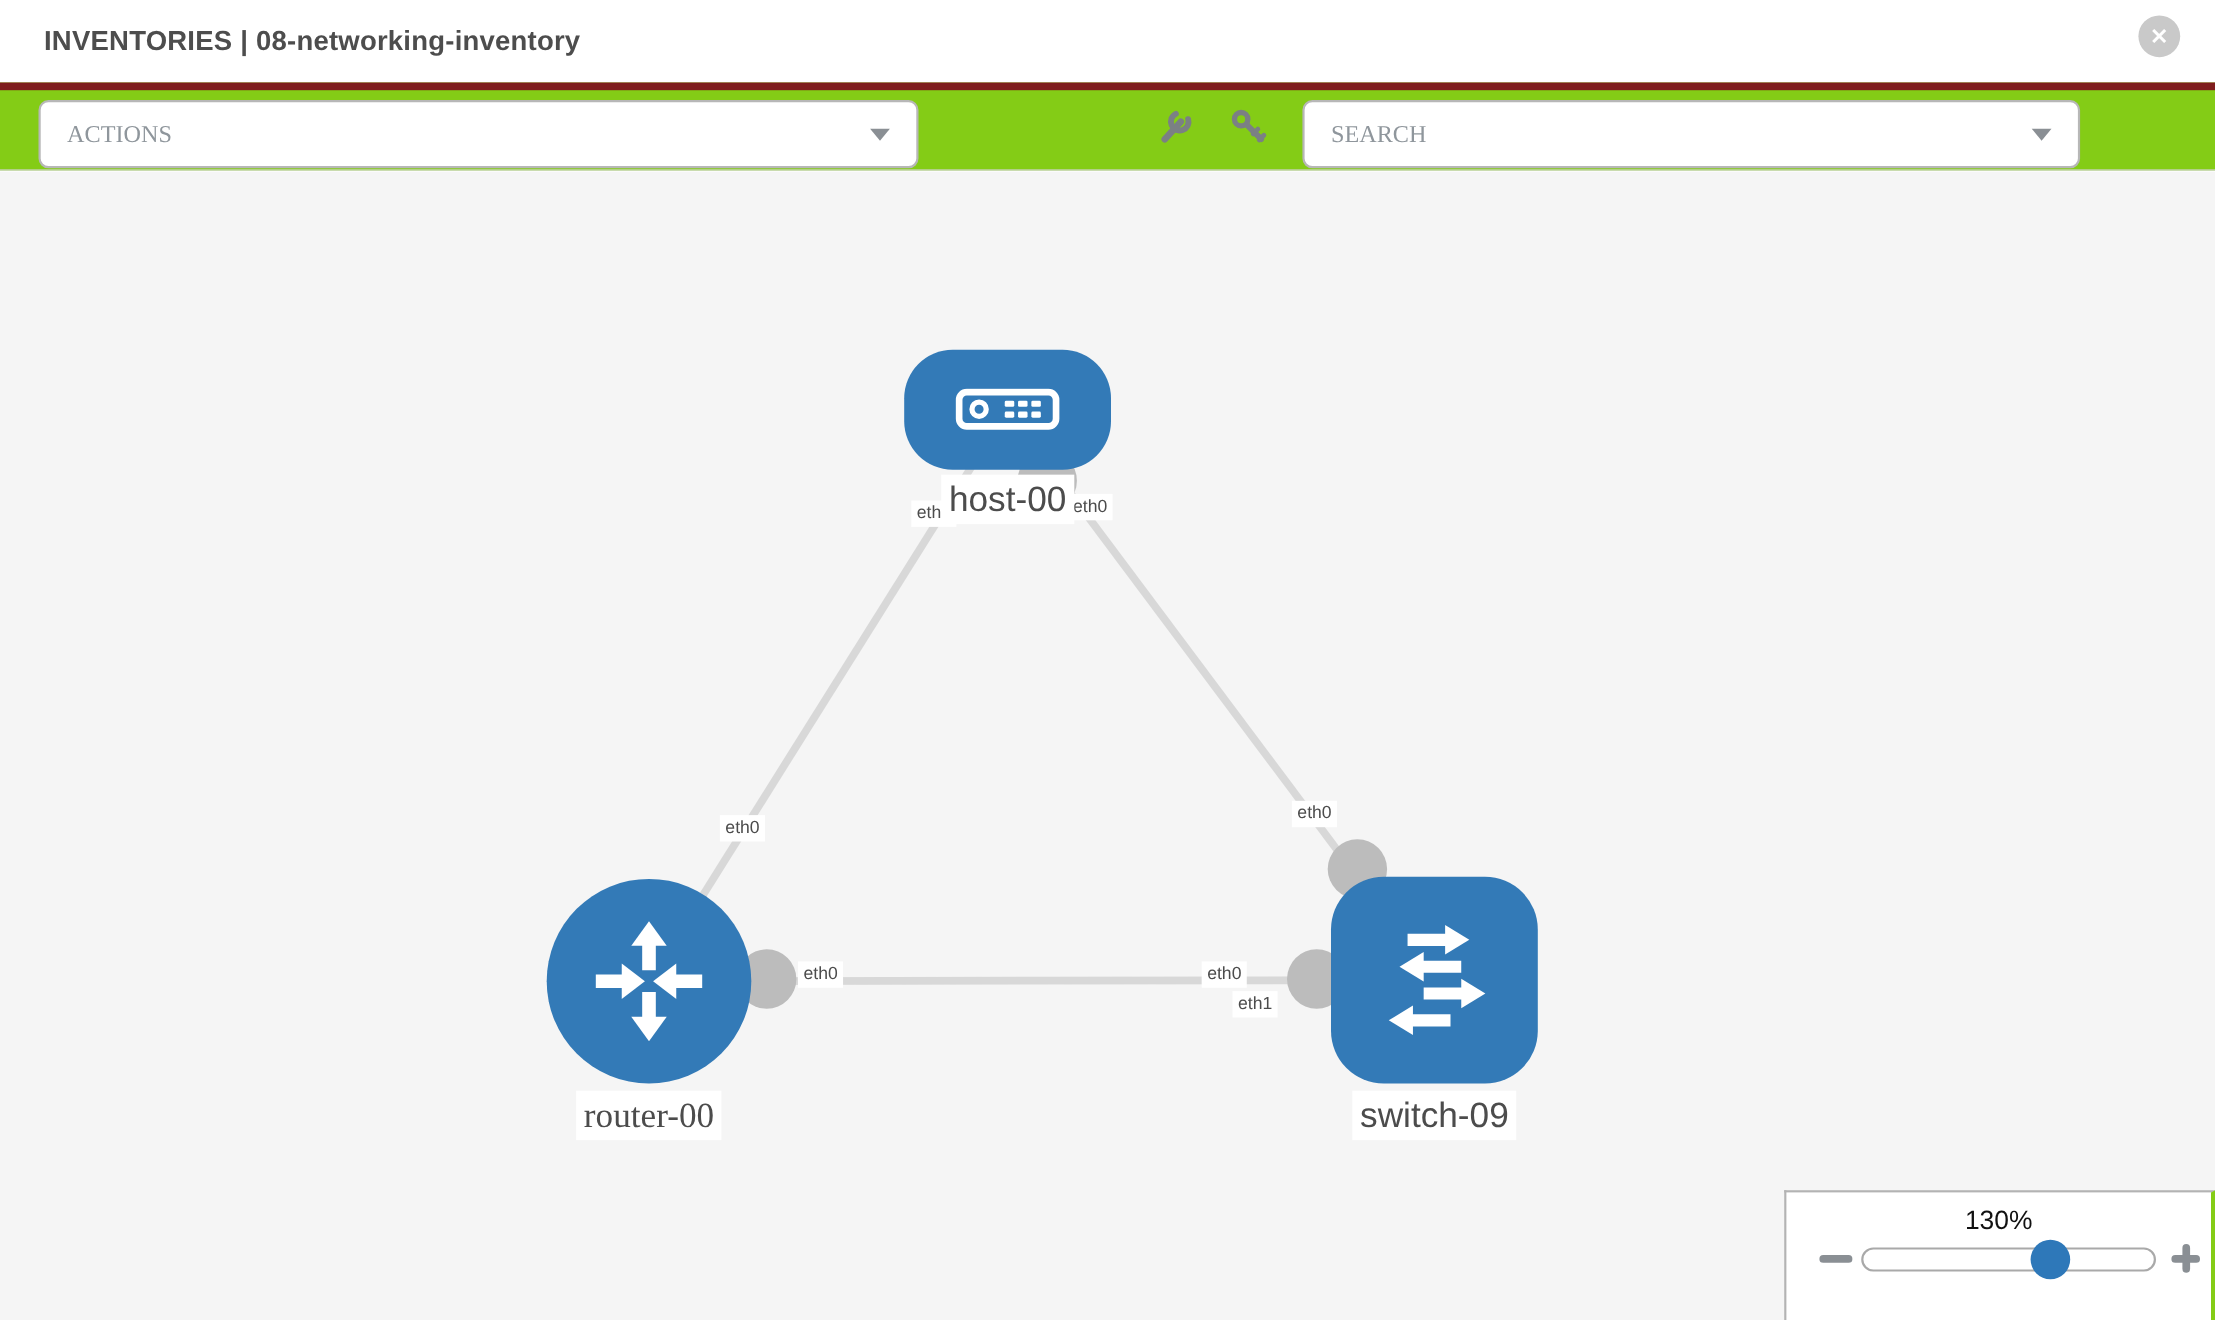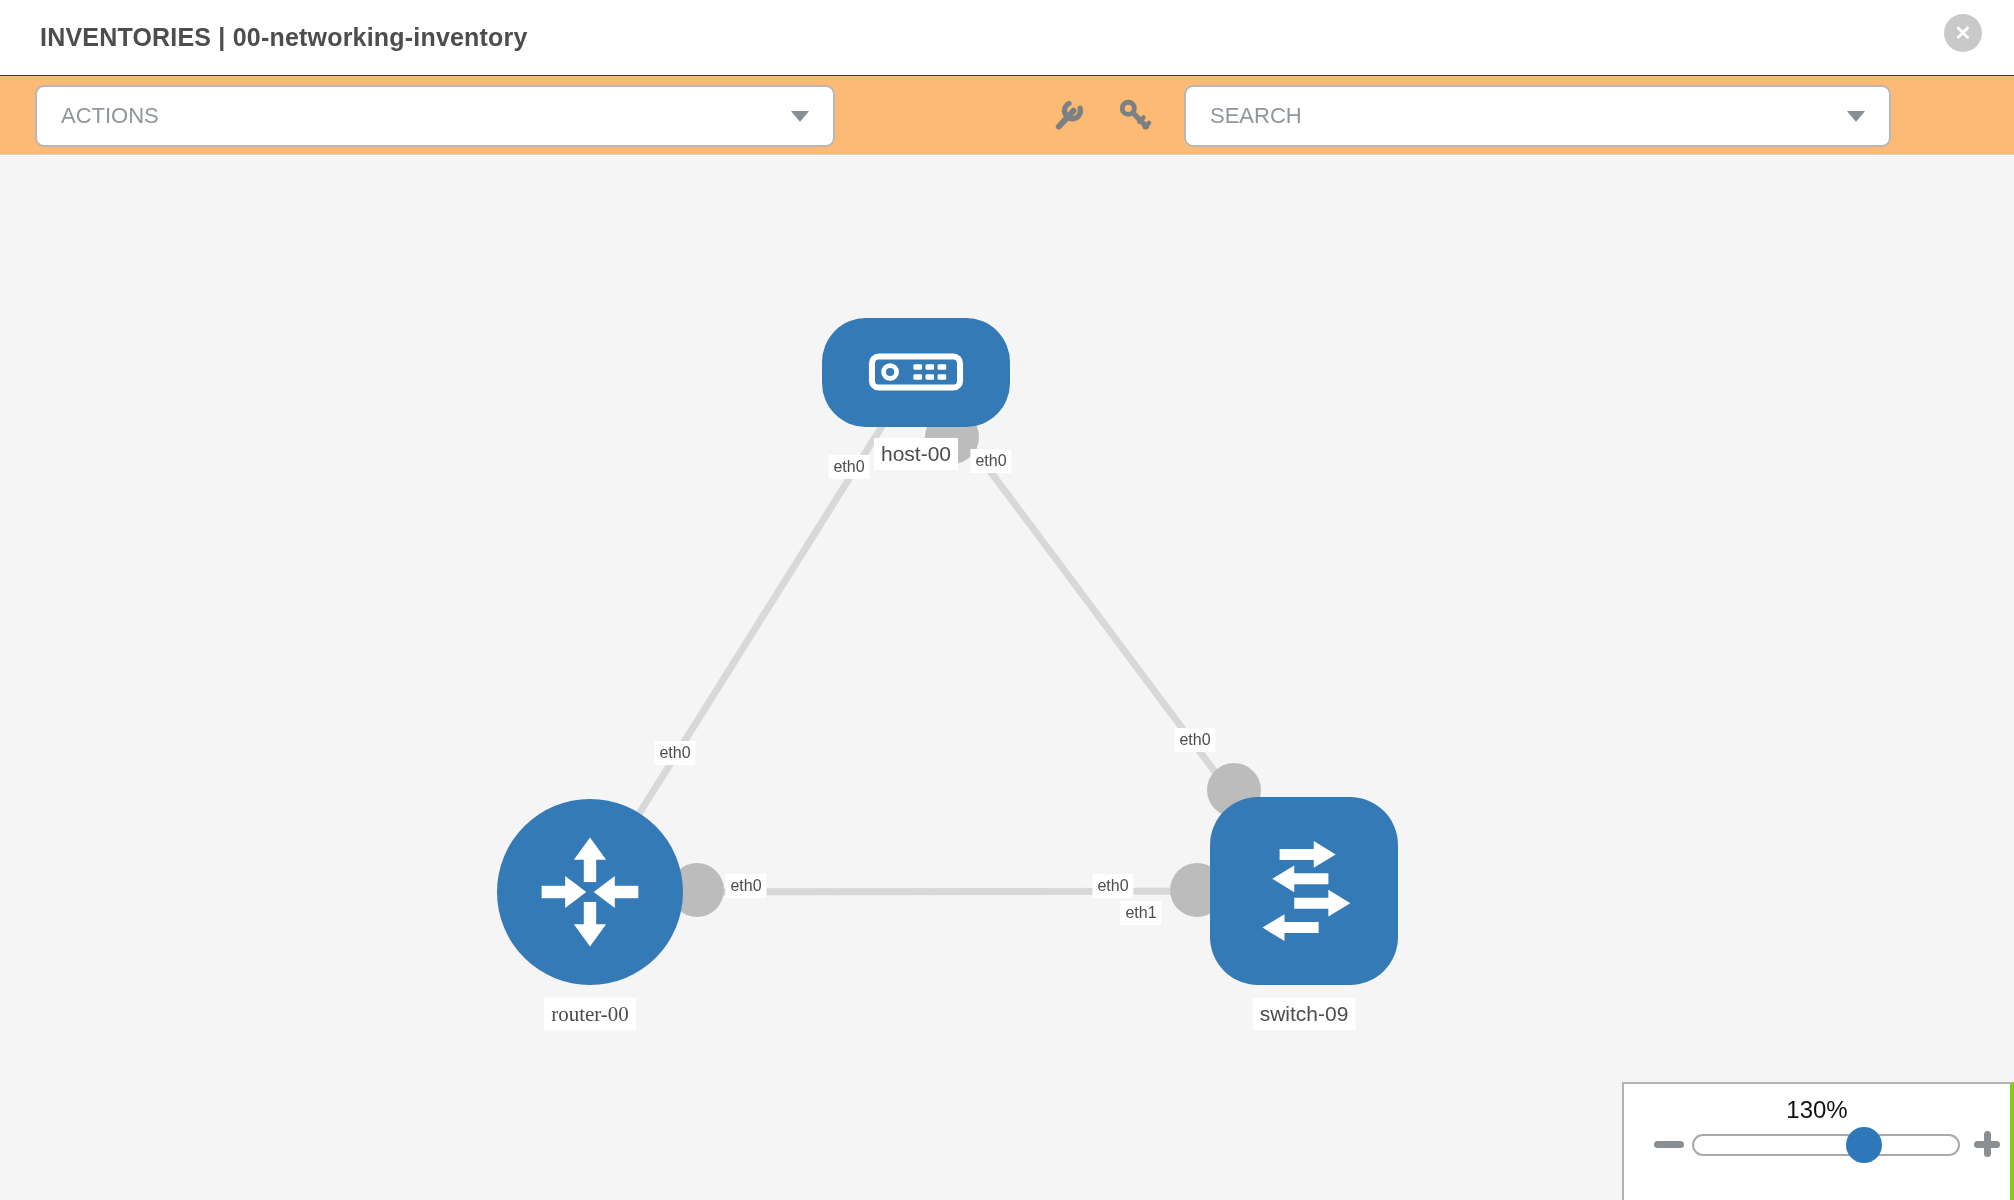--- a/index.html
+++ b/index.html
@@ -8,40 +8,40 @@
 
   
   .header{position:absolute;left:0;top:0;width:100%;height:75px;background:#fff;z-index:20;}
   .header-title{position:absolute;left:40px;top:0;line-height:75px;
        font-size:25px;font-weight:700;color:#4d4d4d;letter-spacing:.2px;}
   .close-btn{position:absolute;right:32px;top:14px;width:38px;height:38px;border-radius:50%;
        background:#c9c9c9;color:#fff;display:flex;align-items:center;justify-content:center;
        font-size:20px;font-weight:700;cursor:pointer;}
 
   
-  .toolbar{position:absolute;left:0;top:75px;width:100%;height:80px;background:#fdba74;
-       border-top:1px solid #7f1d1d;border-bottom:1px solid #d2d2d2;box-sizing:border-box;z-index:20;}
+  .toolbar{position:absolute;left:0;top:75px;width:100%;height:80px;background:#84cc16;
+       border-top:7px solid #7f1d1d;border-bottom:1px solid #d2d2d2;box-sizing:border-box;z-index:20;font-family:Liberation Serif, serif;}
   .select{position:absolute;top:9px;height:62px;background:#fff;border:2px solid #b7b7b7;
        border-radius:9px;box-sizing:border-box;display:flex;align-items:center;
        padding:0 24px;font-size:22px;color:#8f969c;cursor:pointer;}
   .select .caret{margin-left:auto;width:0;height:0;border-left:9px solid transparent;
        border-right:9px solid transparent;border-top:11px solid #8a8f94;}
   .select.actions{left:35px;width:800px;}
   .select.search{left:1184px;width:707px;}
   .tool-icon{position:absolute;top:98px;width:34px;height:34px;cursor:pointer;z-index:21;}
   .tool-icon svg{width:100%;height:100%;}
 
   
   .canvas{position:absolute;left:0;top:156px;width:2014px;height:1044px;background:#f5f5f5;z-index:1;}
   #links-svg{position:absolute;left:0;top:0;width:2014px;height:1200px;z-index:2;pointer-events:none;}
   .node{position:absolute;background:#337ab7;z-index:4;display:flex;
        align-items:center;justify-content:center;cursor:pointer;}
   .chip{position:absolute;background:#fff;color:#4c4c4c;white-space:nowrap;z-index:6;
        transform:translate(-50%,-50%);}
-  .chip.node-label{font-size:21px;padding:4px 7px;}
+  .chip.node-label{font-size:32px;padding:4px 7px;}
   .chip.if-label{font-size:16px;padding:3px 5px;}
 
   
   .zoom-panel{position:absolute;left:1622px;top:1082px;width:392px;height:118px;background:#fff;
        border:2px solid #b3b3b3;border-bottom:none;border-right:4px solid #84cc16;
        box-sizing:border-box;z-index:30;}
   .zoom-value{margin-top:12px;text-align:center;font-size:24px;color:#111;}
   .zoom-minus{position:absolute;left:30px;top:57px;width:30px;height:7px;border-radius:4px;
        background:#8a8f94;cursor:pointer;}
   .zoom-plus{position:absolute;left:350px;top:47px;width:26px;height:26px;cursor:pointer;}
@@ -116,21 +116,21 @@
       <div class="chip if-label" style="left: 1195px; top: 740px;">eth0</div>
       <div class="chip if-label" style="left: 746px; top: 886px;">eth0</div>
       <div class="chip if-label" style="left: 1113px; top: 886px;">eth0</div>
       <div class="chip if-label" style="left: 1141px; top: 886px; margin-top: 27px;">eth1</div>
       <div class="chip node-label" style="left: 916px; top: 454px;">host-00</div>
       <div class="chip node-label" style="left: 590px; top: 1014px; font-family: Liberation Serif, serif;">router-00</div>
       <div class="chip node-label" style="left: 1304px; top: 1014px;">switch-09</div>
     </div>
 
   <div class="header">
-    <div class="header-title">INVENTORIES | 00-networking-inventory</div>
+    <div class="header-title">INVENTORIES | 08-networking-inventory</div>
     <div class="close-btn">✕</div>
   </div>
 
   <div class="toolbar">
     <div class="select actions">
       <span>ACTIONS</span>
       <span class="caret"></span>
     </div>
     <div class="select search">
       <span>SEARCH</span>

